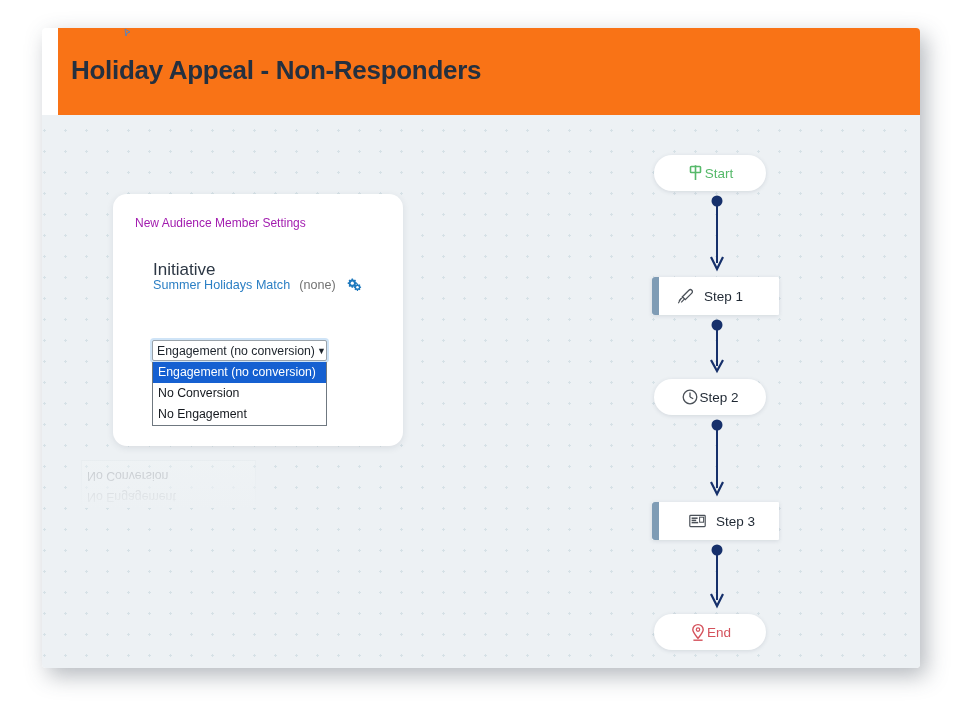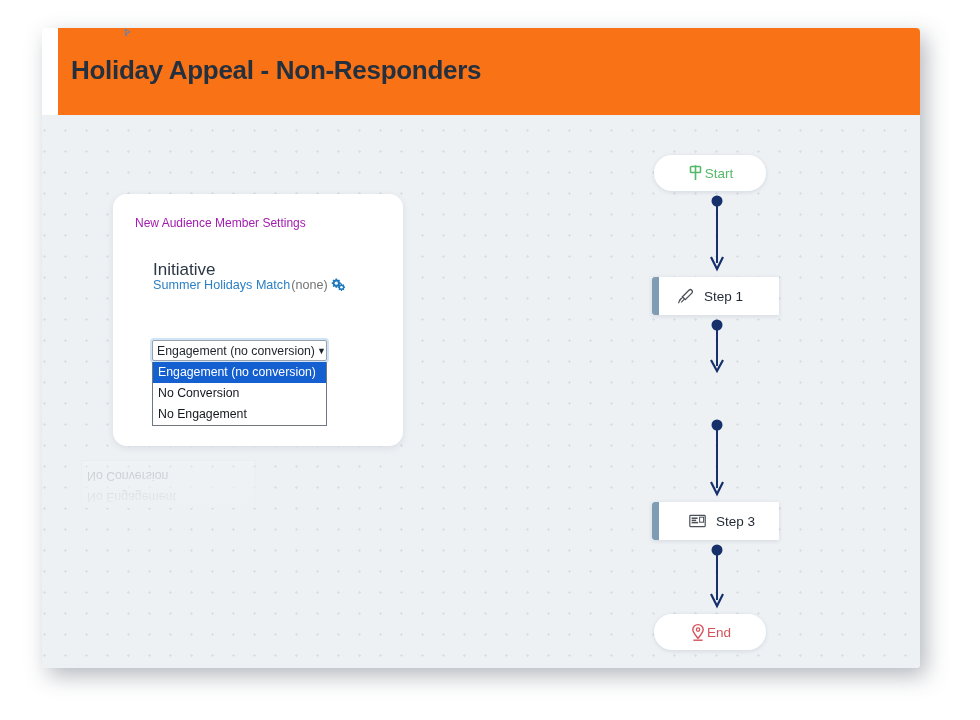--- a/index.html
+++ b/index.html
@@ -98,21 +98,21 @@
   }
   #initiative-label { left: 40px; top: 66px; }
   #mode-label { left: 40px; top: 136px; margin-top: 38px; }
 
   #initiative-row {
     position: absolute;
     left: 40px;
     top: 84px;
     display: flex;
     align-items: center;
-    gap: 1px;
+    gap: 9px;
     white-space: nowrap;
   }
   #initiative-name {
     font-size: 12.6px;
     color: #2b7fc4;
   }
   #initiative-status {
     font-size: 12.6px;
     color: #737373;
   }
@@ -364,20 +364,30 @@
     </div>
 
     <div class="connector" id="conn-2">
       <svg width="22" height="56" viewBox="0 0 22 56">
         <circle cx="11" cy="6" r="5.5" fill="#16306b"></circle>
         <line x1="11" y1="8" x2="11" y2="47" stroke="#16306b" stroke-width="2"></line>
         <path d="M5 41 L11 52 L17 41" fill="none" stroke="#16306b" stroke-width="2.2"></path>
       </svg>
     </div>
 
+    <div class="node node-pill" id="node-step2">
+      <span class="node-icon">
+        <svg width="18" height="18" viewBox="0 0 18 18">
+          <circle cx="9" cy="9" r="6.8" fill="none" stroke="#4a5058" stroke-width="1.3"></circle>
+          <line x1="9" y1="4.6" x2="9" y2="9" stroke="#4a5058" stroke-width="1.3"></line>
+          <line x1="9" y1="9" x2="12.2" y2="10.8" stroke="#4a5058" stroke-width="1.3"></line>
+        </svg>
+      </span>
+      <span class="node-label">Step 2</span>
+    </div>
 
     <div class="connector" id="conn-3">
       <svg width="22" height="79" viewBox="0 0 22 79">
         <circle cx="11" cy="6" r="5.5" fill="#16306b"></circle>
         <line x1="11" y1="8" x2="11" y2="69" stroke="#16306b" stroke-width="2"></line>
         <path d="M5 63 L11 75 L17 63" fill="none" stroke="#16306b" stroke-width="2.2"></path>
       </svg>
     </div>
 
     <div class="node node-rect" id="node-step3">

